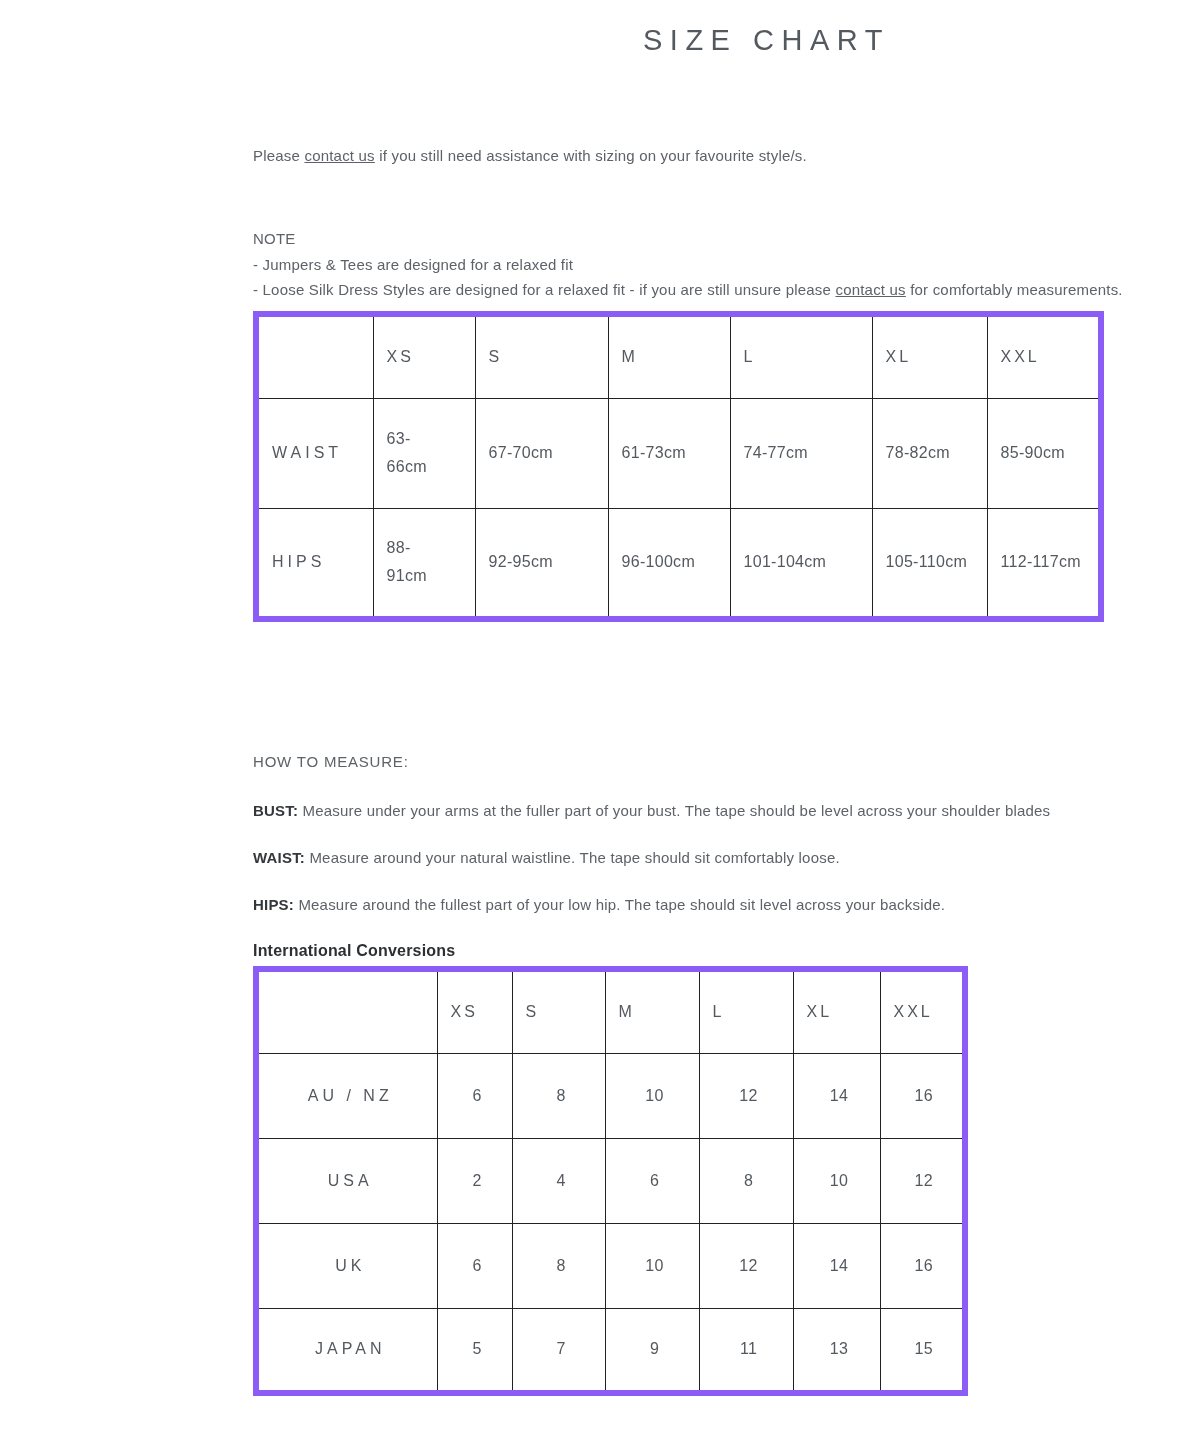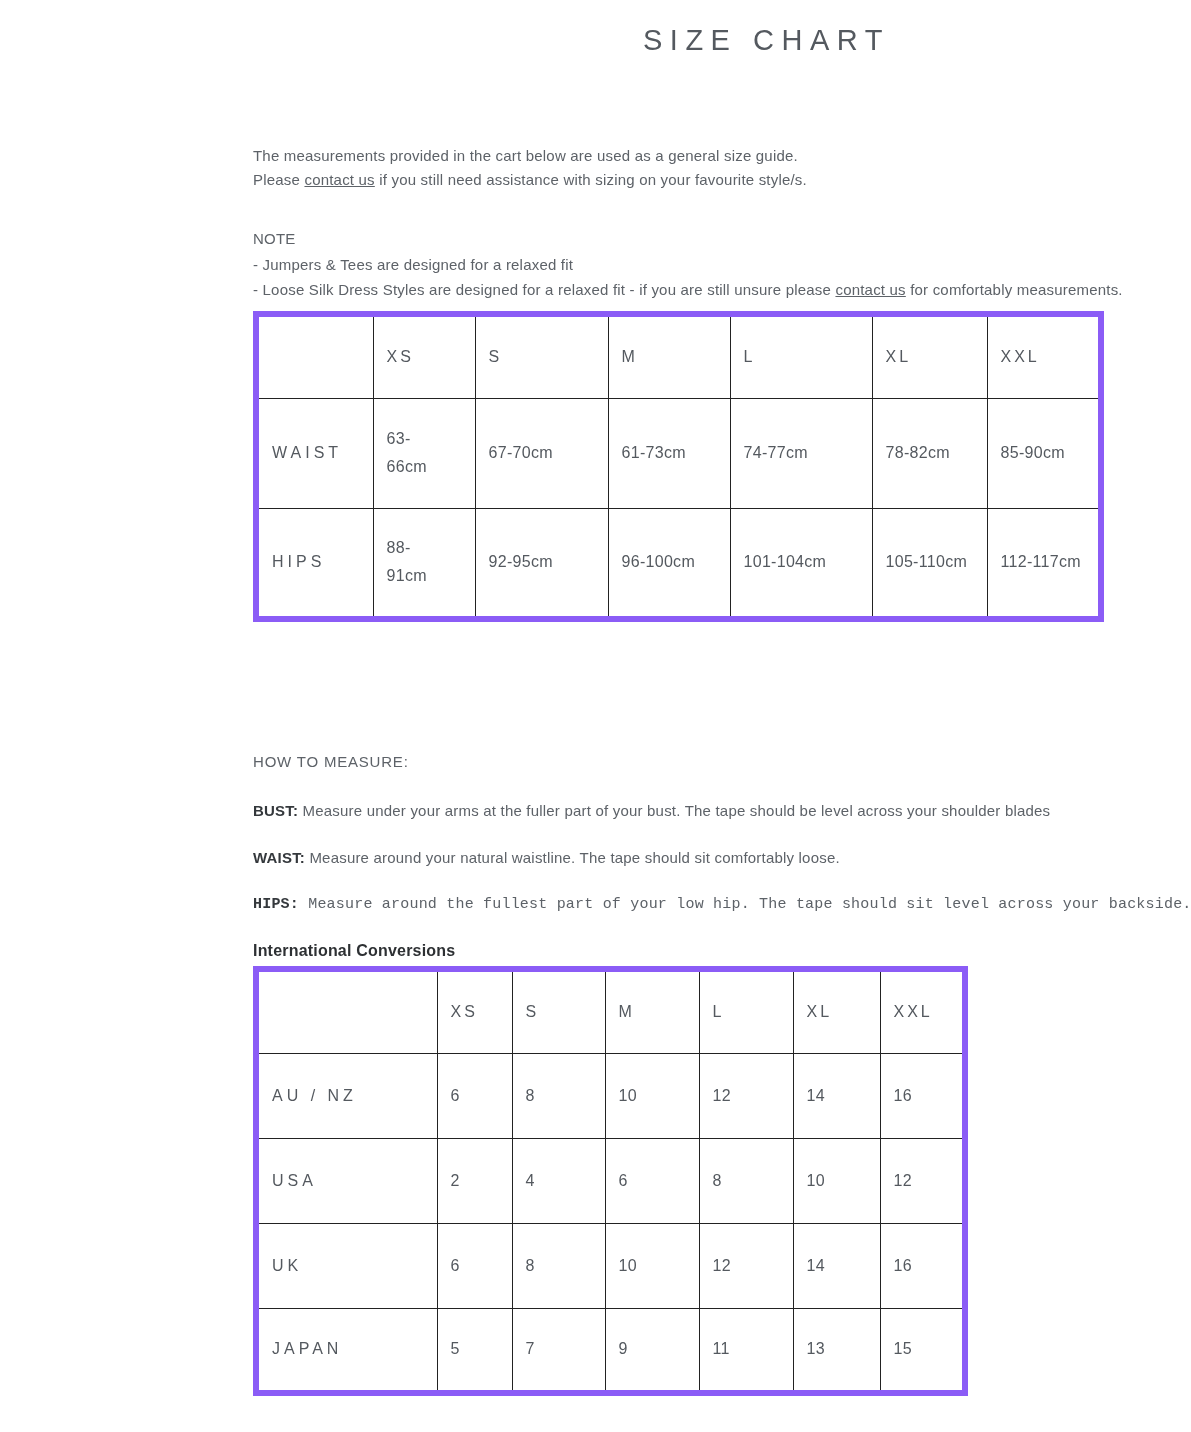--- a/index.html
+++ b/index.html
@@ -32,21 +32,21 @@
     font-size: 15px;
     color: #5d6268;
     white-space: nowrap;
     letter-spacing: 0.2px;
   }
   #intro   { top: 144px; line-height: 24px; }
   #note    { top: 226px; line-height: 25.5px; }
   #htm-heading   { top: 753px; letter-spacing: 0.8px; }
   #measure-bust  { top: 802px; }
   #measure-waist { top: 849px; }
-  #measure-hips  { top: 896px; font-family: Liberation Mono, monospace; }
+  #measure-hips  { top: 896px; }
   #conv-title {
     top: 942px;
     font-weight: bold;
     color: #2d3033;
     font-size: 16px;
     letter-spacing: 0.2px;
   }
   .link {
     color: inherit;
     text-decoration: underline;
@@ -80,31 +80,30 @@
   }
   table.t td.rowlabel {
     letter-spacing: 4px;
   }
   #size-table { left: 253px; top: 311px; width: 845px; }
   #size-table tr.header-row { height: 84px; }
   #size-table tr.body-row   { height: 110px; }
   #size-table tr.body-row-last { height: 111px; }
   #conv-table { left: 253px; top: 966px; width: 709px; }
   #conv-table tr.header-row { height: 84px; }
-  #conv-table tr.body-row, #conv-table tr.body-row-last { height: 85px; }
+  #conv-table tr.body-row, #conv-table tr.body-row-last { height: 85px; text-align: center; }
 </style>
 </head>
 <body>
 
 <div>
 
   <h1 class="page-title">SIZE CHART</h1>
 
   <div class="block" id="intro">
-    <div>The measurements provided in the cart below are used as a general size guide.</div>
     <div><span>Please </span><a class="link">contact us</a><span> if you still need assistance with sizing on your favourite style/s.</span></div>
   </div>
 
   <div class="block" id="note">
     <div>NOTE</div>
     <div>- Jumpers &amp; Tees are designed for a relaxed fit</div>
     <div><span>- Loose Silk Dress Styles are designed for a relaxed fit - if you are still unsure please </span><a class="link">contact us</a><span> for comfortably measurements.</span></div>
   </div>
 
   <table class="t" id="size-table">

